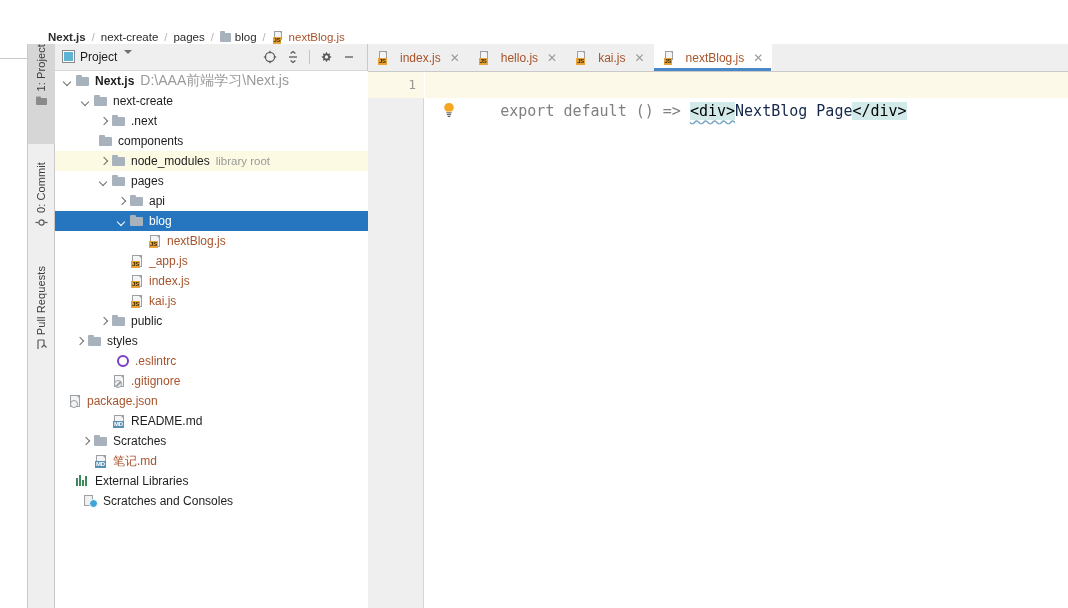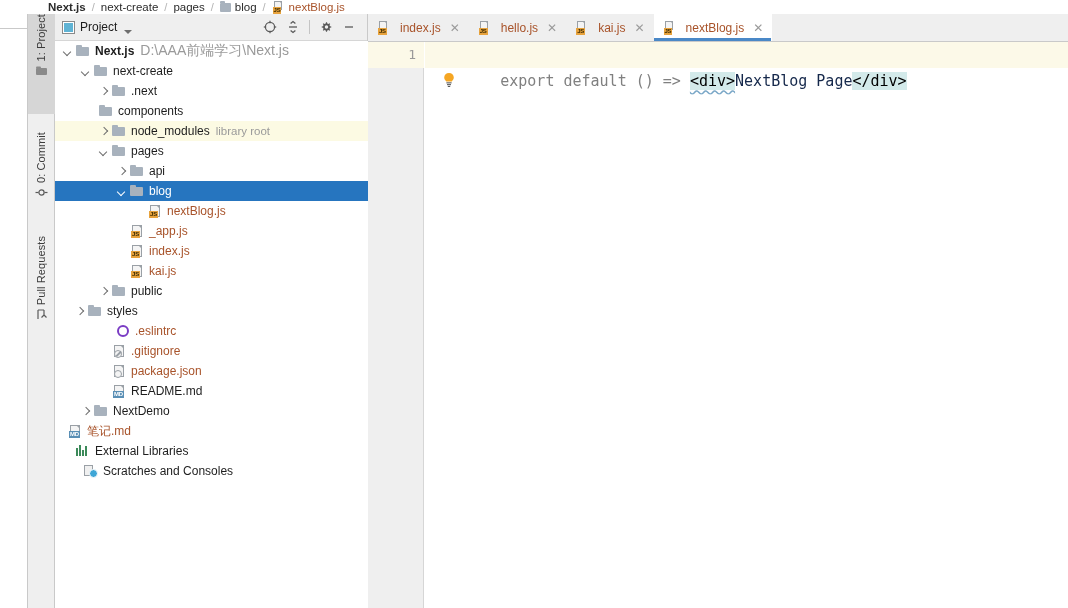--- a/index.html
+++ b/index.html
@@ -2,21 +2,21 @@
 <html><head>
 <meta charset="utf-8">
 <style>
   html,body{margin:0;padding:0;}
   body{
     width:1068px;height:608px;overflow:hidden;
     font-family:"Liberation Sans",sans-serif;
     font-size:12px;color:#000;background:#fff;
     -webkit-font-smoothing:antialiased;
   }
-  #app{position:relative;width:1068px;height:445px;}
+  #app{position:relative;width:1068px;height:445px;margin-top:30px;}
 
   
   .breadcrumb-bar{
     position:absolute;left:0;top:0;width:1068px;height:14px;
     background:#ffffff;
     display:flex;align-items:center;
     padding-left:48px;box-sizing:border-box;
     font-size:11.5px;color:#2b2b2b;white-space:nowrap;
   }
   .bc-item{display:flex;align-items:center;}
@@ -58,21 +58,21 @@
   .project-panel{
     position:absolute;left:55px;top:14px;width:313px;height:594px;
     background:#ffffff;box-sizing:border-box;
     border-right:1px solid #c9c9c9;
   }
   .panel-header{
     position:relative;height:27px;background:#efefef;
     border-bottom:1px solid #d6d6d6;
     display:flex;align-items:center;box-sizing:border-box;padding:0 4px;
   }
-  .ph-left{display:flex;align-items:flex-end;gap:5px;padding-left:3px;}
+  .ph-left{display:flex;align-items:flex-start;gap:5px;padding-left:3px;}
   .ph-title{font-size:12px;color:#1d1d1d;}
   .ph-caret{
     width:0;height:0;border-left:4px solid transparent;border-right:4px solid transparent;
     border-top:4px solid #6e6e6e;margin-left:2px;
   }
   .ph-icon-proj{
     width:13px;height:13px;background:#ffffff;border:1px solid #8a8a8a;
     box-sizing:border-box;padding:1px;
   }
   .ph-icon-proj i{display:block;width:100%;height:100%;background:#5fb3d4;}
@@ -409,40 +409,40 @@
           <span class="tlabel js">.eslintrc</span>
         </div>
         <div class="trow" style="padding-left: 44px;">
           <span class="arrow none"></span>
           <span class="ico file">
             <span class="ringsym"></span>
             <span class="slash" style="bottom:5px;left:3.5px;width:7px;"></span>
           </span>
           <span class="tlabel js">.gitignore</span>
         </div>
-        <div class="trow" style="padding-left: 44px;">
+        <div class="trow" style="">
           <span class="arrow none"></span>
           <span class="ico file">
             <span class="ringsym"></span>
           </span>
           <span class="tlabel js">package.json</span>
         </div>
         <div class="trow" style="padding-left: 44px;">
           <span class="arrow none"></span>
           <span class="ico file">
             <span class="badge md">MD</span>
           </span>
           <span class="tlabel">README.md</span>
         </div>
         <div class="trow" style="padding-left: 26px;">
           <span class="arrow closed"></span>
           <span class="ico folder"></span>
-          <span class="tlabel">NextDemo</span>
-        </div>
-        <div class="trow" style="">
+          <span class="tlabel">Scratches</span>
+        </div>
+        <div class="trow" style="padding-left: 26px;">
           <span class="arrow none"></span>
           <span class="ico file">
             <span class="badge md">MD</span>
           </span>
           <span class="tlabel js">笔记.md</span>
         </div>
         <div class="trow" style="padding-left: 8px;">
           <span class="arrow none"></span>
           <span class="ico libs">
             <i style="height:8px"></i>

